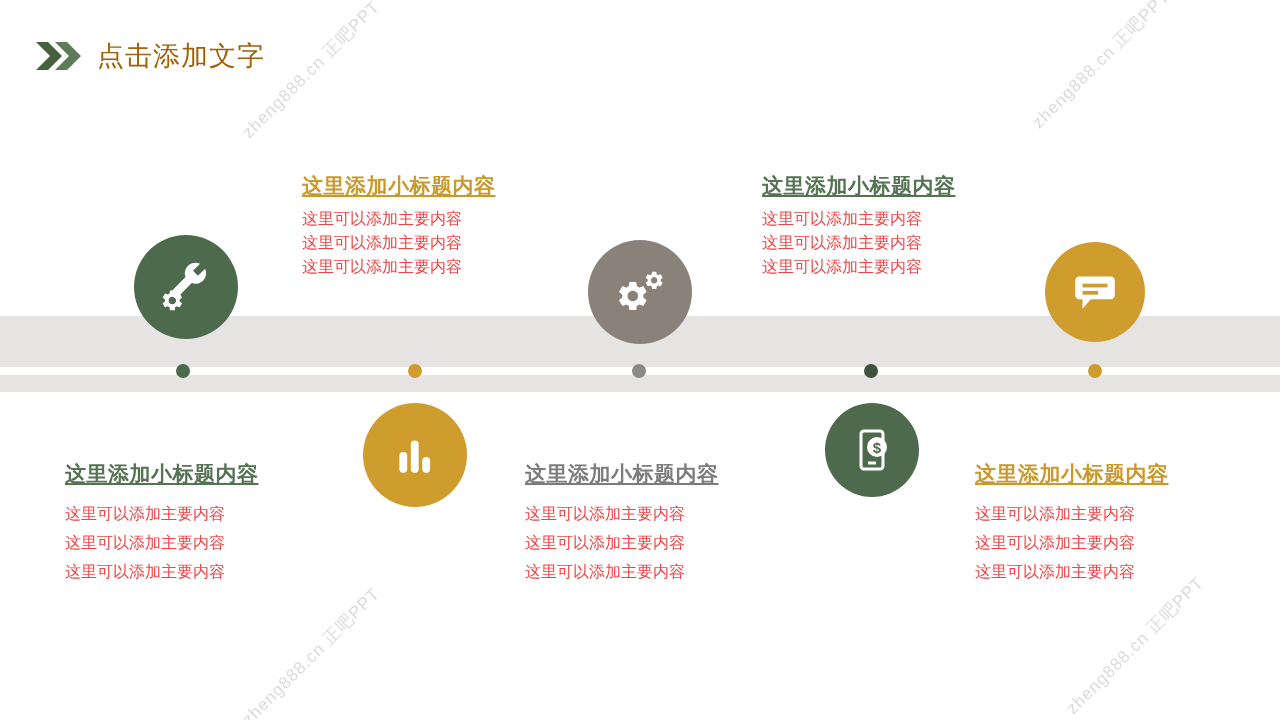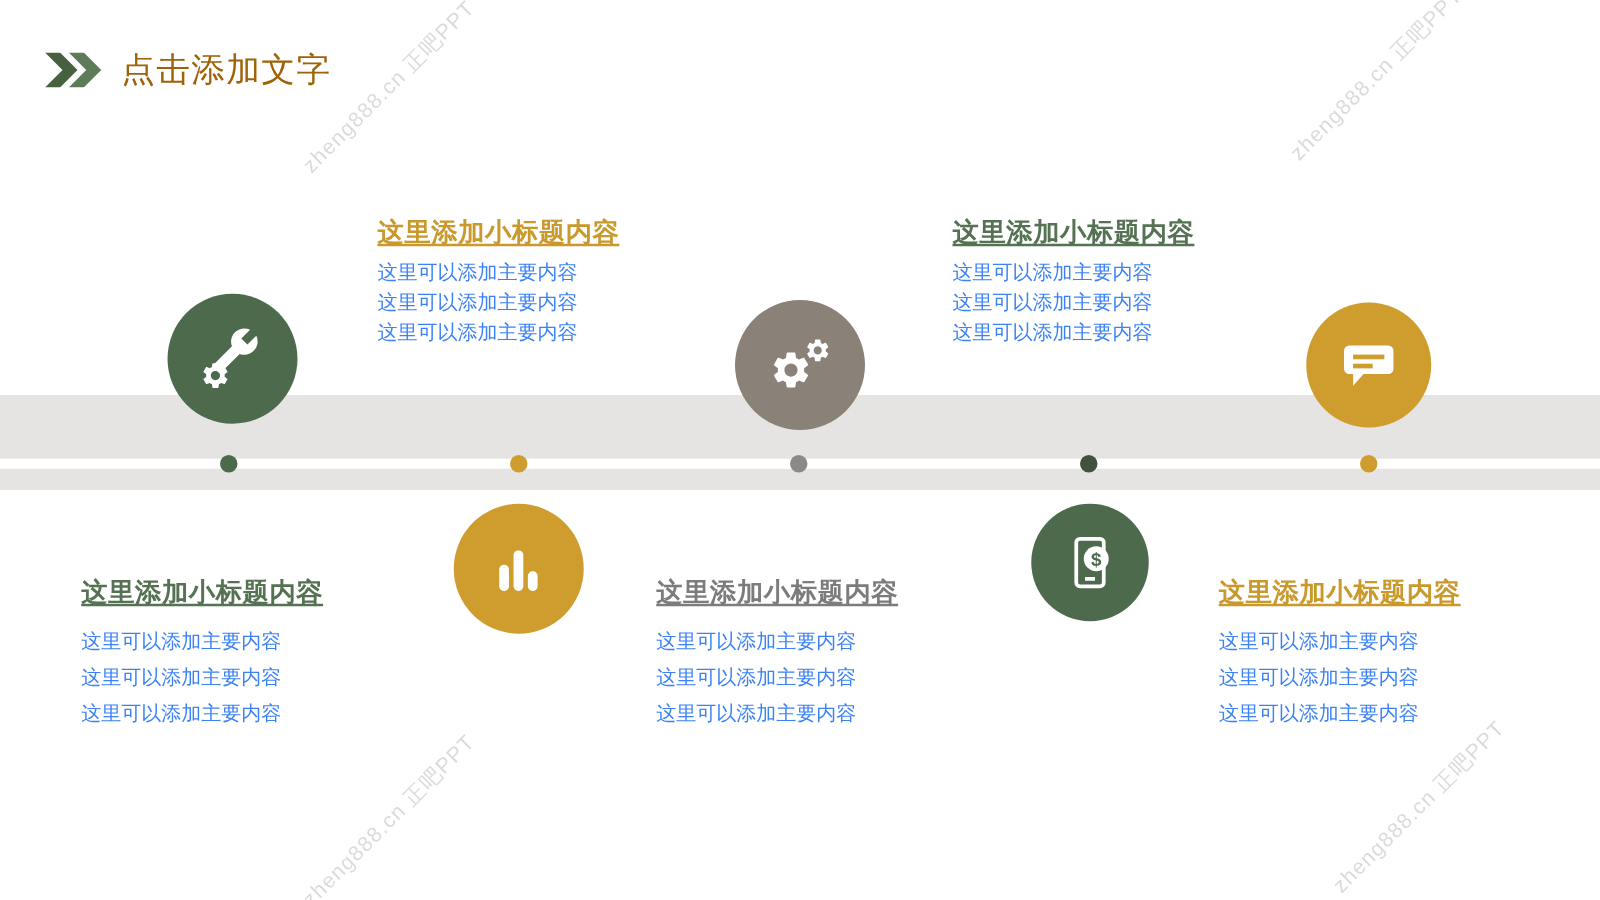--- a/index.html
+++ b/index.html
@@ -33,21 +33,21 @@
   .circle{position:absolute;border-radius:50%;display:flex;align-items:center;justify-content:center;}
   .c1{left:134px;top:235px;width:104px;height:104px;background:#4e6a4c;}
   .c2{left:363px;top:403px;width:104px;height:104px;background:#cf9d2e;}
   .c3{left:588px;top:240px;width:104px;height:104px;background:#8a8178;}
   .c4{left:825px;top:403px;width:94px;height:94px;background:#4e6a4c;}
   .c5{left:1045px;top:242px;width:100px;height:100px;background:#cf9d2e;}
   .cicon{display:block;}
   
   .block{position:absolute;}
   .block h3{margin:0 0 7px 0;font-size:21px;font-weight:bold;letter-spacing:0.5px;text-decoration:underline;}
-  .block p{margin:0;font-size:16px;color:#3b82f6;line-height:24px;}
+  .block p{margin:0;font-size:16px;color:#ef4444;line-height:24px;}
   .block-bottom h3{margin:0 0 11px 0;}
   .block-bottom p{line-height:29px;}
   .b0{left:302px;top:172px;}
   .b1{left:762px;top:172px;}
   .b2{left:65px;top:460px;}
   .b3{left:525px;top:460px;}
   .b4{left:975px;top:460px;}
   .title-gold{color:#c9992b;}
   .title-green{color:#557253;}
   .title-gray{color:#7c7c7c;}

